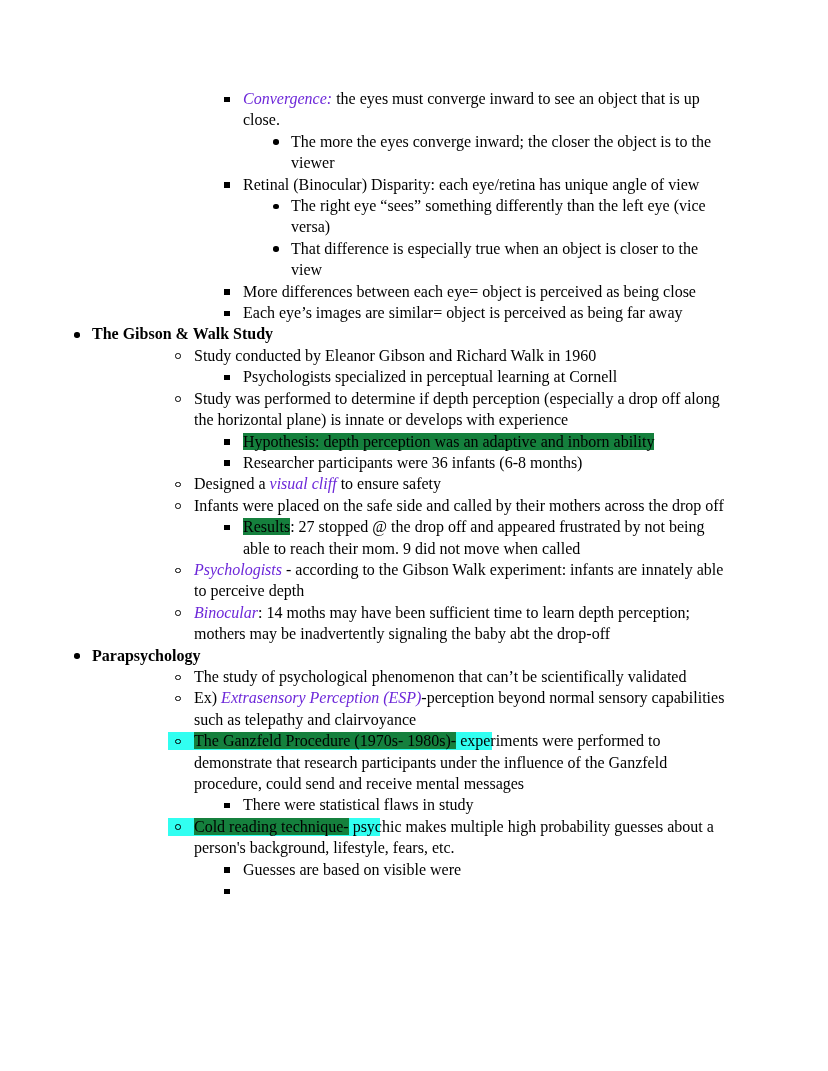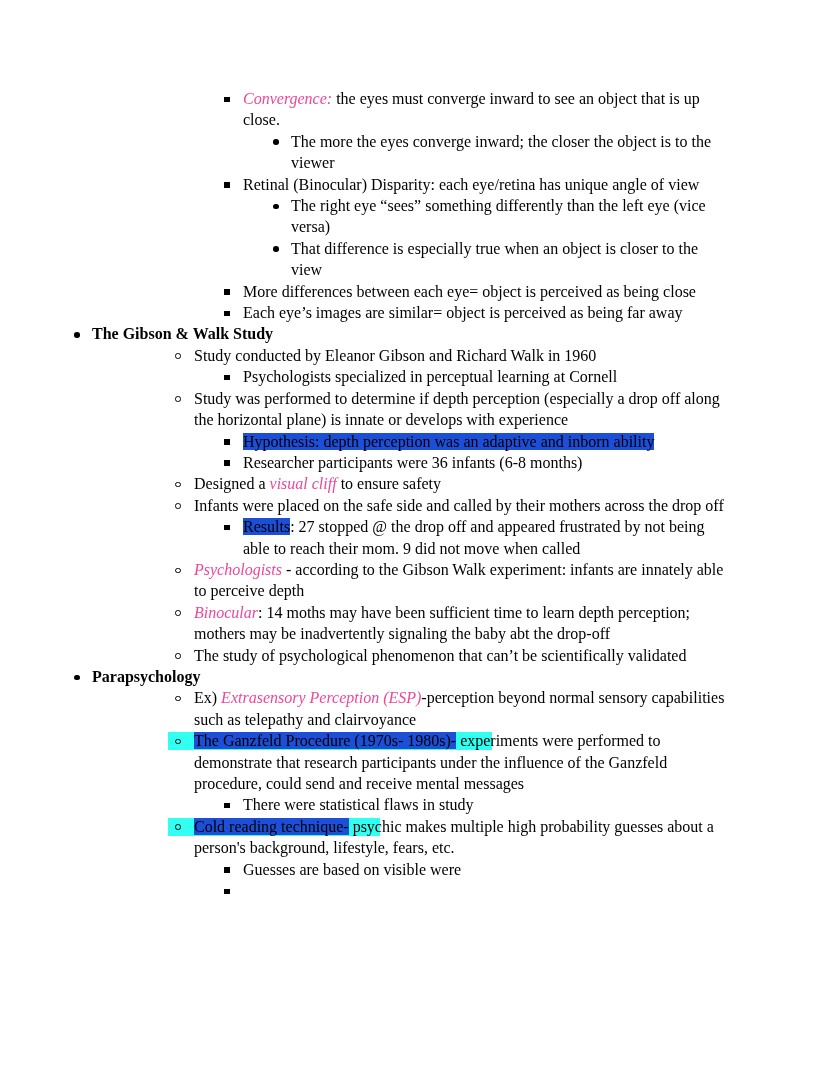--- a/index.html
+++ b/index.html
@@ -96,25 +96,25 @@
     height: 5.5px;
     background: #000;
     vertical-align: middle;
     margin-top: -2px;
   }
   
   .marker { line-height: 21.4px; height: 21.4px; }
 
   
   .blue-ital {
-    color: #ec4899;
+    color: #6d28d9;
     font-style: italic;
   }
   .hl {
-    background-color: #1d4ed8;
+    background-color: #15803d;
   }
 
   
   li.hl-row {
     background: transparent;
   }
   li.hl-row > .marker { z-index: 2; }
   .rowhl {
     position: absolute;
     left: -26px;
@@ -144,22 +144,22 @@
         <li class="item lvl2"><span class="marker circle"></span><span class="txt"><span>Study conducted by Eleanor Gibson and Richard Walk in 1960</span></span></li>
         <li class="item lvl3"><span class="marker square"></span><span class="txt"><span>Psychologists specialized in perceptual learning at Cornell</span></span></li>
         <li class="item lvl2"><span class="marker circle"></span><span class="txt"><span>Study was performed to determine if depth perception (especially a drop off along the horizontal plane) is innate or develops with experience</span></span></li>
         <li class="item lvl3"><span class="marker square"></span><span class="txt"><span class="hl">Hypothesis: depth perception was an adaptive and inborn ability</span></span></li>
         <li class="item lvl3"><span class="marker square"></span><span class="txt"><span>Researcher participants were 36 infants (6-8 months)</span></span></li>
         <li class="item lvl2"><span class="marker circle"></span><span class="txt"><span>Designed a </span><span class="blue-ital">visual cliff</span><span> to ensure safety</span></span></li>
         <li class="item lvl2"><span class="marker circle"></span><span class="txt"><span>Infants were placed on the safe side and called by their mothers across the drop off</span></span></li>
         <li class="item lvl3"><span class="marker square"></span><span class="txt"><span class="hl">Results</span><span>: 27 stopped @ the drop off and appeared frustrated by not being able to reach their mom. 9 did not move when called</span></span></li>
         <li class="item lvl2"><span class="marker circle"></span><span class="txt"><span class="blue-ital">Psychologists</span><span> - according to the Gibson Walk experiment: infants are innately able to perceive depth</span></span></li>
         <li class="item lvl2"><span class="marker circle"></span><span class="txt"><span class="blue-ital">Binocular</span><span>: 14 moths may have been sufficient time to learn depth perception; mothers may be inadvertently signaling the baby abt the drop-off</span></span></li>
+        <li class="item lvl1" style="font-weight: bold;"><span class="marker disc"></span><span class="txt"><span>Parapsychology</span></span></li>
         <li class="item lvl2"><span class="marker circle"></span><span class="txt"><span>The study of psychological phenomenon that can’t be scientifically validated</span></span></li>
-        <li class="item lvl1" style="font-weight: bold;"><span class="marker disc"></span><span class="txt"><span>Parapsychology</span></span></li>
         <li class="item lvl2"><span class="marker circle"></span><span class="txt"><span>Ex) </span><span class="blue-ital">Extrasensory Perception (ESP)</span><span>-perception beyond normal sensory capabilities such as telepathy and clairvoyance</span></span></li>
         <li class="item lvl2 hl-row"><span class="rowhl" style="width: 324px;"></span><span class="marker circle"></span><span class="txt"><span class="hl">The Ganzfeld Procedure (1970s- 1980s)-</span><span> experiments were performed to demonstrate that research participants under the influence of the Ganzfeld procedure, could send and receive mental messages</span></span></li>
         <li class="item lvl3"><span class="marker square"></span><span class="txt"><span>There were statistical flaws in study</span></span></li>
         <li class="item lvl2 hl-row"><span class="rowhl" style="width: 212px;"></span><span class="marker circle"></span><span class="txt"><span class="hl">Cold reading technique-</span><span> psychic makes multiple high probability guesses about a person's background, lifestyle, fears, etc.</span></span></li>
         <li class="item lvl3"><span class="marker square"></span><span class="txt"><span>Guesses are based on visible were</span></span></li>
         <li class="item lvl3"><span class="marker square"></span></li>
       </ul>
   </div>
 </div>
 

